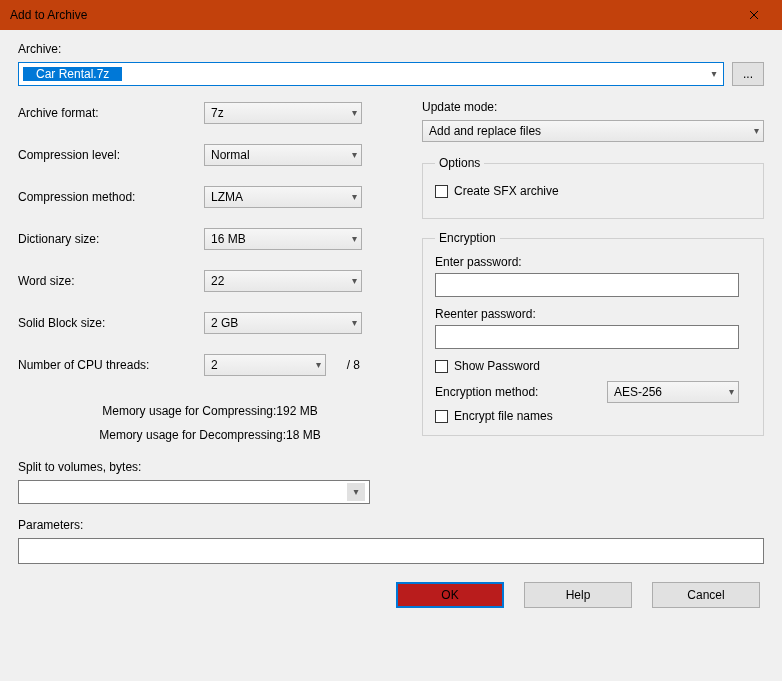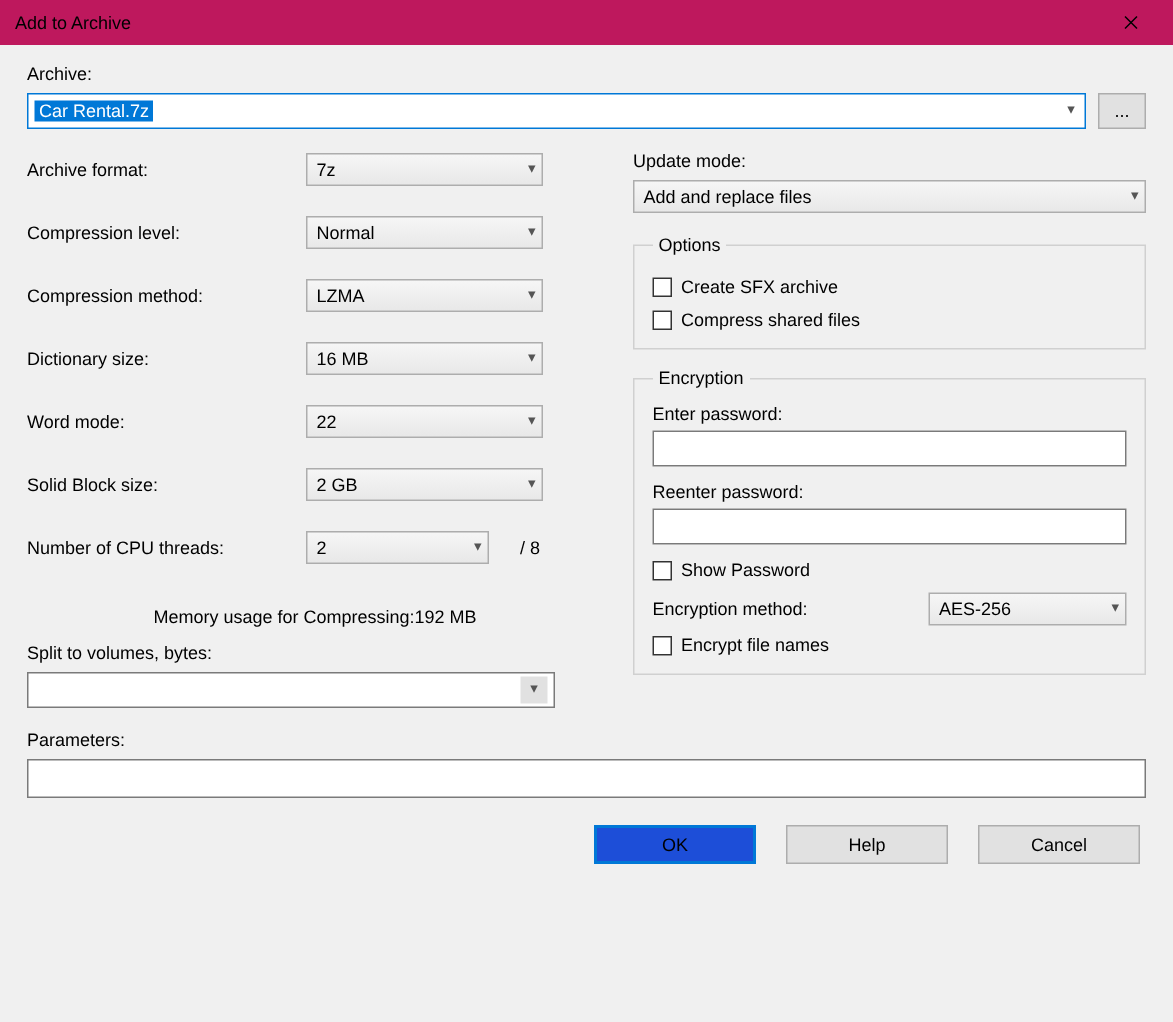--- a/index.html
+++ b/index.html
@@ -12,21 +12,21 @@
     width: 782px;
     height: 681px;
     overflow: hidden;
   }
   .titlebar {
     height: 30px;
     display: flex;
     align-items: center;
     justify-content: space-between;
     padding: 0 8px 0 10px;
-    background: #be185d;
+    background: #c2410c;
   }
   .titlebar .title { font-size: 12px; }
   .close-btn {
     width: 40px; height: 26px;
     display: flex; align-items: center; justify-content: center;
     font-size: 14px;
   }
   .content {
     background: #f0f0f0;
     padding: 12px 18px 14px 18px;
@@ -40,21 +40,21 @@
   .archive-input {
     flex: 1; height: 24px;
     border: 1px solid #0078d7;
     background: #fff;
     display: flex; align-items: center;
     position: relative;
   }
   .archive-text {
     margin-left: 4px;
     background: #0078d7; color: #fff;
-    padding: 0 3px;
+    padding: 0 13px;
   }
   .archive-drop {
     width: 18px; height: 100%;
     display: flex; align-items: center; justify-content: center;
   }
   .chev { font-size: 10px; color: #555; line-height: 1; }
   .browse-btn {
     width: 32px; height: 24px;
     border: 1px solid #adadad;
     background: #e1e1e1;
@@ -101,21 +101,21 @@
     border: 1px solid #adadad;
     background: linear-gradient(#f6f6f6,#e8e8e8);
     display: flex; align-items: center; justify-content: space-between;
     padding: 0 4px 0 6px;
     font-size: 12px;
     width: 100%;
   }
   fieldset {
     border: 1px solid #d0d0d0;
     margin: 0 0 12px 0;
-    padding: 10px 12px 12px 12px;
+    padding: 10px 24px 12px 12px;
   }
   legend { font-size: 12px; padding: 0 4px; }
   .cb-row { display: flex; align-items: flex-end; gap: 6px; margin: 4px 0 8px 0; }
   .cb {
     width: 13px; height: 13px;
     border: 1px solid #333; background: #fff;
   }
   .pw-input {
     width: 100%; height: 24px;
     border: 1px solid #7a7a7a;
@@ -134,21 +134,21 @@
     display: flex; justify-content: flex-end; gap: 20px;
     margin-top: 18px; padding-right: 4px;
   }
   .btn {
     width: 108px; height: 26px;
     border: 1px solid #adadad;
     background: #e1e1e1;
     display: flex; align-items: center; justify-content: center;
     font-size: 12px;
   }
-  .btn.primary { border: 2px solid #0078d7; background: #1d4ed8; }
+  .btn.primary { border: 2px solid #0078d7; background: #b91c1c; }
 </style>
 </head>
 <body>
 
 <div class="titlebar">
   <span class="title">Add to Archive</span>
   <div class="close-btn">
     <svg width="10" height="10" viewBox="0 0 10 10">
         <path d="M1 1 L9 9 M9 1 L1 9" stroke="#000" stroke-width="1"></path>
       </svg>
@@ -201,21 +201,21 @@
 
       <div class="form-row">
         <span class="lbl">Dictionary size:</span>
         <div class="select sel-wide">
           <span>16 MB</span>
             <span class="chev">▾</span>
         </div>
       </div>
 
       <div class="form-row">
-        <span class="lbl">Word mode:</span>
+        <span class="lbl">Word size:</span>
         <div class="select sel-wide">
           <span>22</span>
             <span class="chev">▾</span>
         </div>
       </div>
 
       <div class="form-row">
         <span class="lbl">Solid Block size:</span>
         <div class="select sel-wide">
           <span>2 GB</span>
@@ -233,20 +233,24 @@
           <span class="threads-total">/ 8</span>
         </div>
       </div>
 
       <div style="height:10px"></div>
 
       <div class="mem-row">
         <span class="lbl">Memory usage for Compressing:</span>
         <span>192 MB</span>
       </div>
+      <div class="mem-row" style="margin-bottom:18px">
+        <span class="lbl">Memory usage for Decompressing:</span>
+        <span>18 MB</span>
+      </div>
 
       <div class="lbl" style="margin-bottom:6px">Split to volumes, bytes:</div>
       <div class="split-combo">
         <div class="drop-btn">
             <span class="chev">▾</span>
           </div>
       </div>
 
     </div>
 
@@ -256,24 +260,20 @@
       <div class="right-select" style="margin-bottom:14px">
         <span>Add and replace files</span>
           <span class="chev">▾</span>
       </div>
 
       <fieldset>
         <legend>Options</legend>
         <div class="cb-row">
           <div class="cb"></div>
           <span class="lbl">Create SFX archive</span>
-        </div>
-        <div class="cb-row" style="margin-bottom:0">
-          <div class="cb"></div>
-          <span class="lbl">Compress shared files</span>
         </div>
       </fieldset>
 
       <fieldset>
         <legend>Encryption</legend>
 
         <div class="lbl">Enter password:</div>
         <div class="pw-input"></div>
 
         <div class="lbl">Reenter password:</div>

